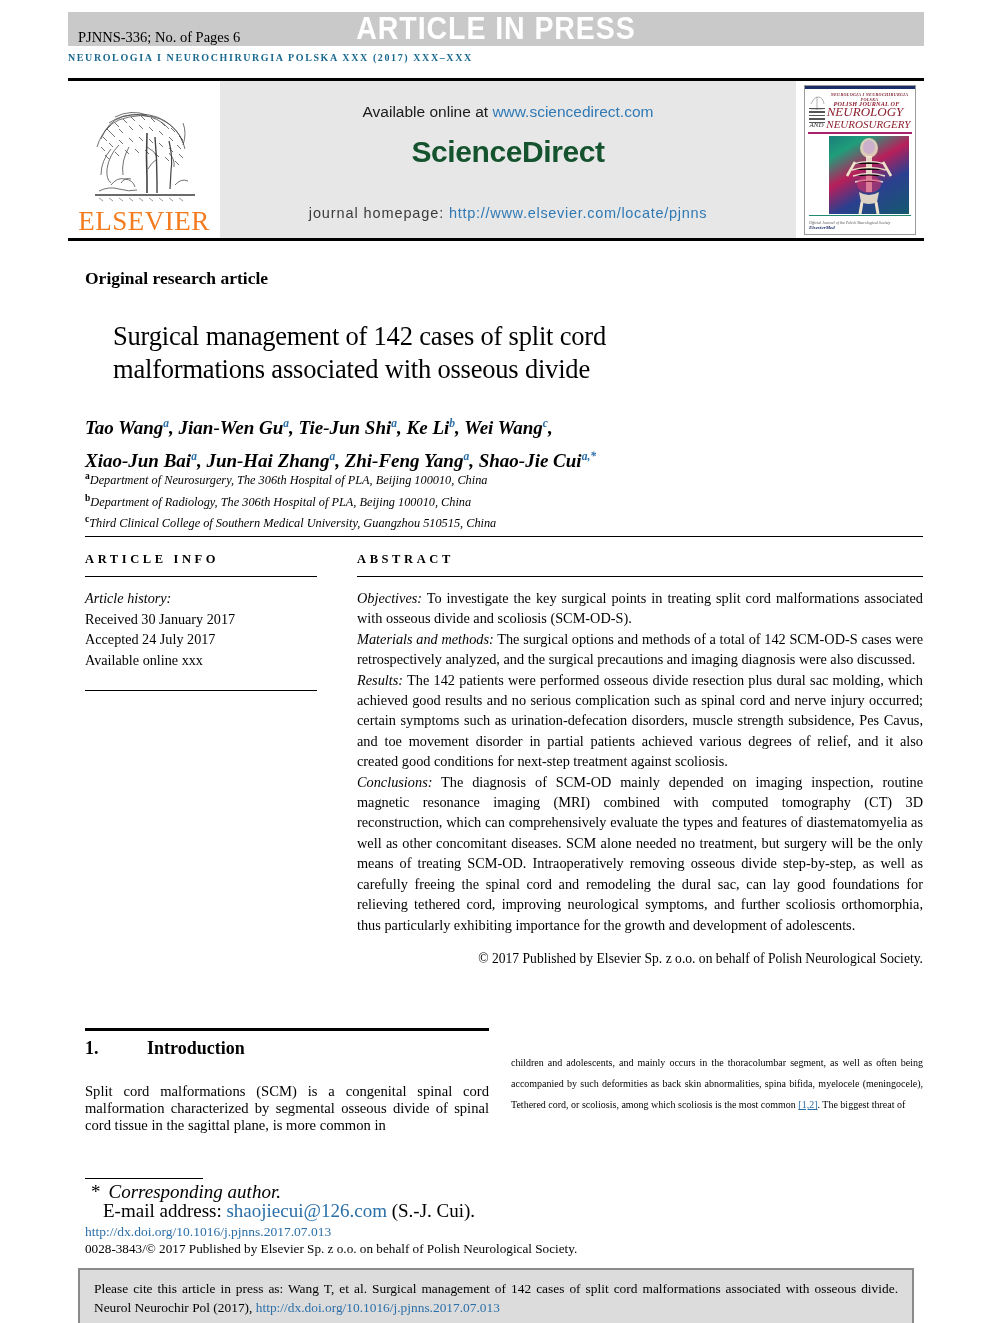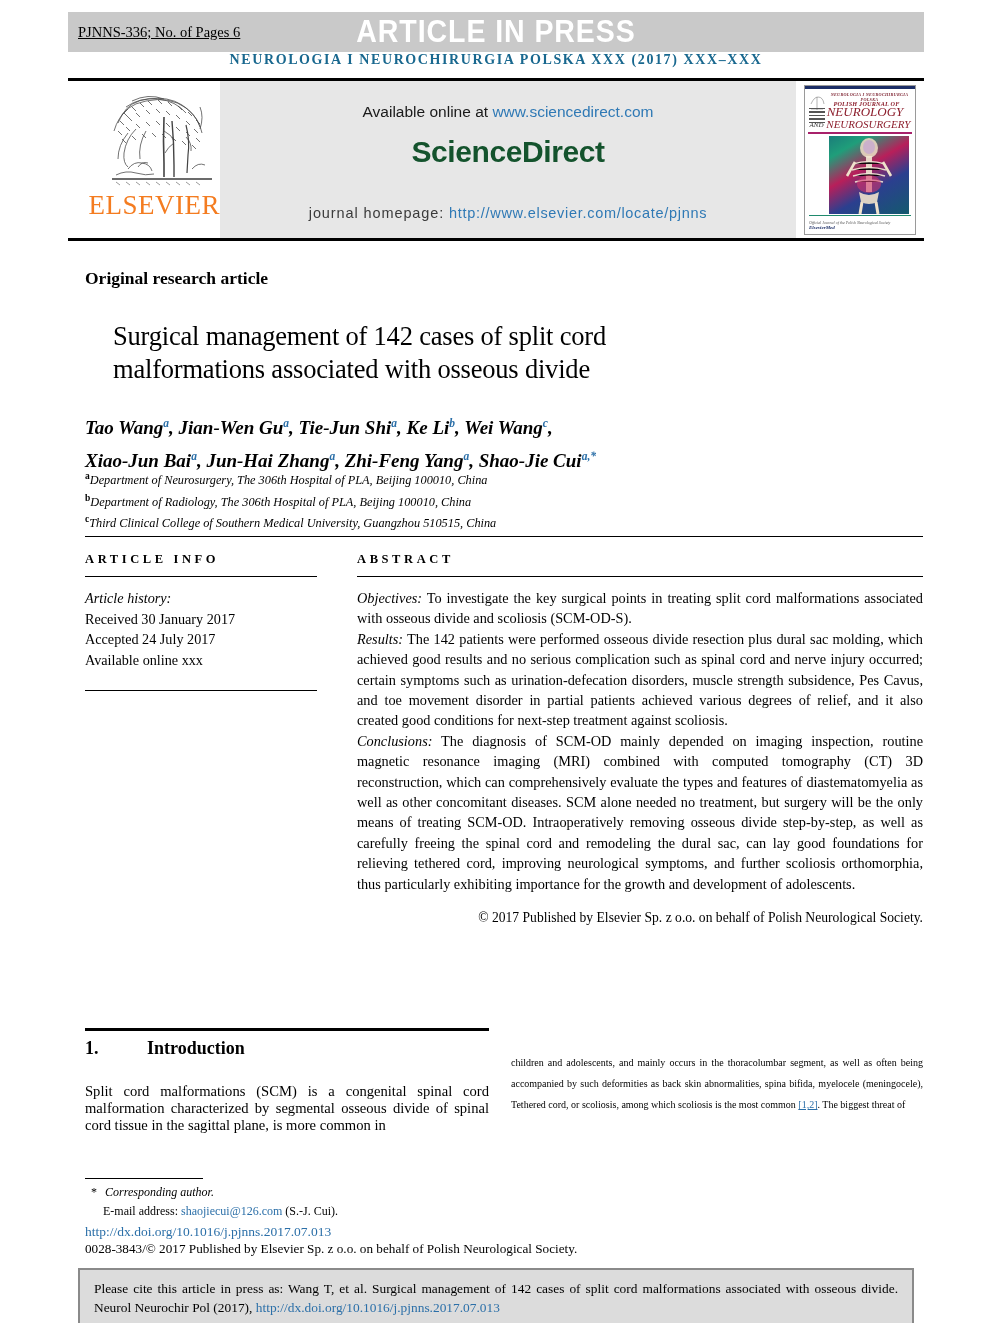--- a/index.html
+++ b/index.html
@@ -15,25 +15,24 @@
     position: relative;
     overflow: hidden;
   }
 
   
   .press-banner {
     position: absolute;
     left: 68px;
     top: 12px;
     width: 856px;
-    height: 40px;
+    height: 34px;
     background: #c9c9c9;
     display: flex;
-    align-items: center;
-    text-decoration: underline;
+    align-items: flex-end;
   }
   .press-id {
     font-family: "Liberation Serif", serif;
     font-size: 14.5px;
     color: #000;
     padding-left: 10px;
     white-space: nowrap;
     z-index: 2;
   }
   .press-title {
@@ -48,24 +47,24 @@
     line-height: 34px;
     transform: scaleX(0.92);
   }
 
   
   .journal-ref {
     position: absolute;
     left: 68px;
     top: 52px;
     width: 856px;
-    text-align: center;
-    font-family: "Liberation Serif", serif;
-    font-weight: bold;
-    font-size: 14px;
+    text-align: left;
+    font-family: "Liberation Serif", serif;
+    font-weight: bold;
+    font-size: 10px;
     letter-spacing: 1.6px;
     color: #19688f;
     font-variant: small-caps;
   }
 
   
   .masthead {
     position: absolute;
     left: 68px;
     top: 78px;
@@ -76,23 +75,23 @@
     box-sizing: border-box;
     display: flex;
   }
   .elsevier-block {
     width: 152px;
     flex: 0 0 152px;
     position: relative;
     background: #fff;
     display: flex;
     flex-direction: column;
-    align-items: flex-end;
+    align-items: center;
     justify-content: flex-start;
-    padding-top: 6px;
+    padding-top: 22px;
     box-sizing: border-box;
   }
   .tree-svg { display:block; }
   .elsevier-word {
     font-family: "Liberation Serif", serif;
     font-size: 27px;
     letter-spacing: 0.5px;
     color: #f47c20;
     line-height: 1;
     margin-top: 1px;
@@ -379,21 +378,21 @@
     width: 118px;
     height: 1px;
     background: #000;
   }
   .footnote {
     position: absolute;
     left: 85px;
     top: 1183px;
     width: 420px;
     font-family: "Liberation Serif", serif;
-    font-size: 12px;
+    font-size: 19px;
     line-height: 18.5px;
   }
   .footnote .corr { font-style: italic; padding-left: 14px; }
   .footnote .star { position: relative; left: 6px; }
   .footnote .email { padding-left: 18px; }
   .footnote a, .link { color: #2b6fa8; text-decoration: none; }
   .doi-line {
     position: absolute;
     left: 85px;
     top: 1224px;
@@ -564,20 +563,21 @@
     <div>Available online xxx</div>
   </div>
   <div class="thinrule" style="margin-top:20px;"></div>
 </div>
 
 <div class="abs-col">
   <div class="col-head">ABSTRACT</div>
   <div class="thinrule"></div>
   <div class="abs-body">
     <p><span class="lbl">Objectives:</span><span> To investigate the key surgical points in treating split cord malformations associated with osseous divide and scoliosis (SCM-OD-S).</span></p>
+    <p><span class="lbl">Materials and methods:</span><span> The surgical options and methods of a total of 142 SCM-OD-S cases were retrospectively analyzed, and the surgical precautions and imaging diagnosis were also discussed.</span></p>
     <p><span class="lbl">Results:</span><span> The 142 patients were performed osseous divide resection plus dural sac molding, which achieved good results and no serious complication such as spinal cord and nerve injury occurred; certain symptoms such as urination-defecation disorders, muscle strength subsidence, Pes Cavus, and toe movement disorder in partial patients achieved various degrees of relief, and it also created good conditions for next-step treatment against scoliosis.</span></p>
     <p><span class="lbl">Conclusions:</span><span> The diagnosis of SCM-OD mainly depended on imaging inspection, routine magnetic resonance imaging (MRI) combined with computed tomography (CT) 3D reconstruction, which can comprehensively evaluate the types and features of diastematomyelia as well as other concomitant diseases. SCM alone needed no treatment, but surgery will be the only means of treating SCM-OD. Intraoperatively removing osseous divide step-by-step, as well as carefully freeing the spinal cord and remodeling the dural sac, can lay good foundations for relieving tethered cord, improving neurological symptoms, and further scoliosis orthomorphia, thus particularly exhibiting importance for the growth and development of adolescents.</span></p>
     <div class="abs-copy">© 2017 Published by Elsevier Sp. z o.o. on behalf of Polish Neurological Society.</div>
   </div>
 </div>
 
 <div class="hr-intro"></div>
 <div class="sec-num-wrap">
   <span class="sec-num">1.</span><span>Introduction</span>
 </div>

